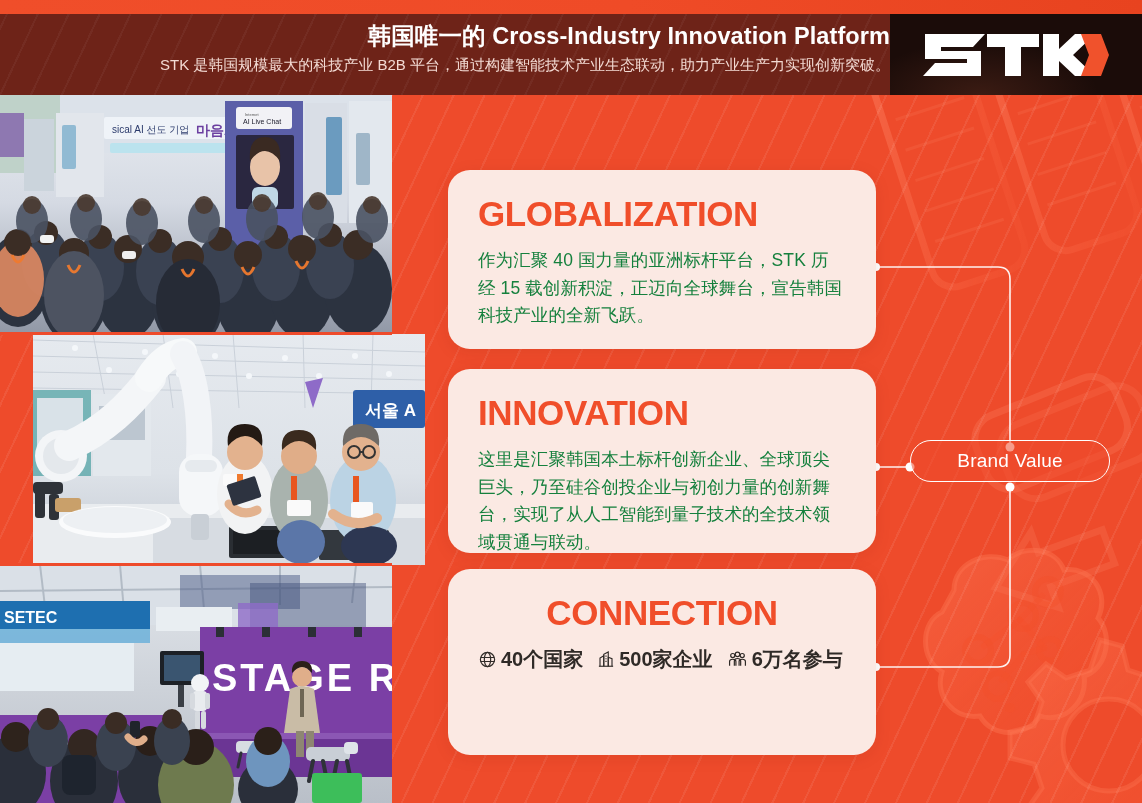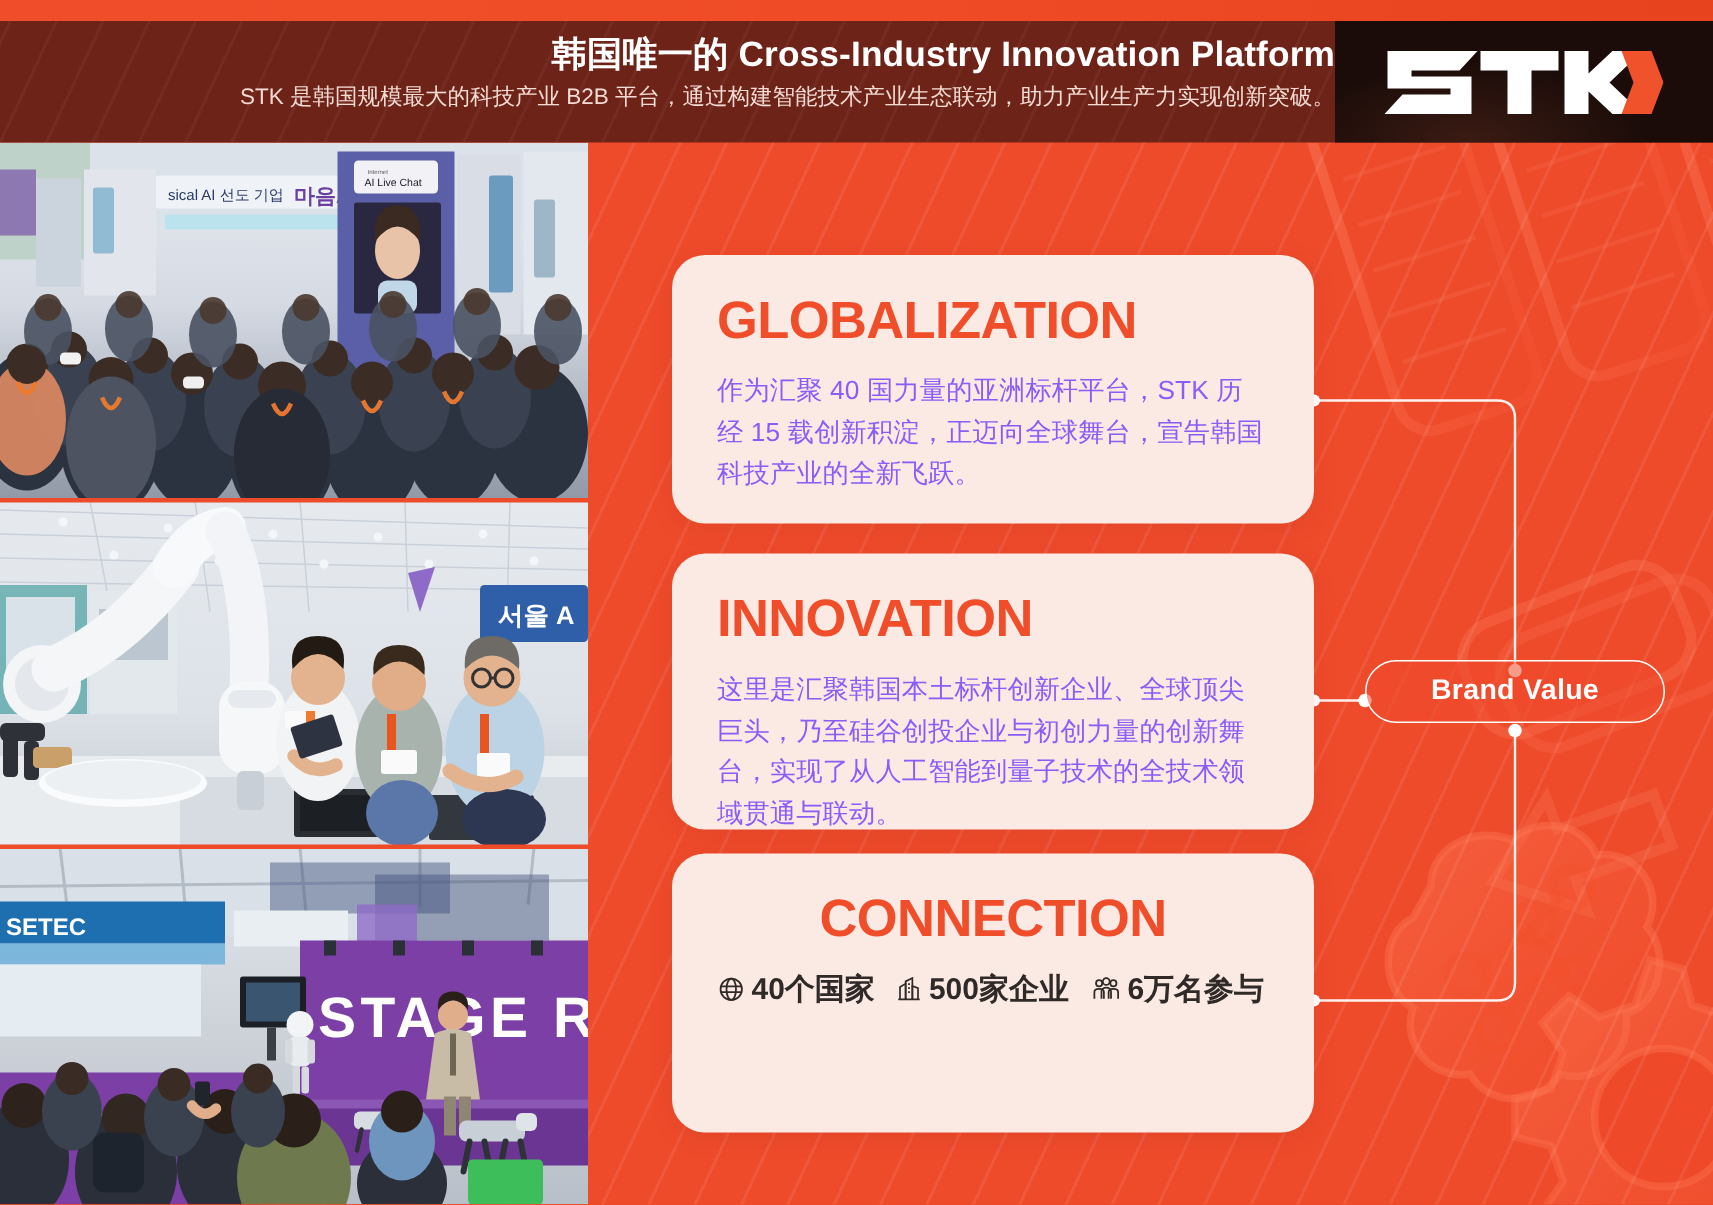--- a/index.html
+++ b/index.html
@@ -107,21 +107,21 @@
     position: absolute; left: 0; top: 95px;
     width: 392px; height: 708px;
     z-index: 6;
   }
   .photo {
     position: absolute; left: 0;
     width: 392px;
     overflow: hidden;
   }
   .photo-1 { top: 0px;   height: 239px; }
-  .photo-2 { top: 239px; height: 231px; }
+  .photo-2 { top: 239px; height: 231px; margin-left: 33px; }
   .photo-3 { top: 470px; height: 238px; }
 
   .photo svg { display:block; width:100%; height:100%; }
 
   
   .photo-sep {
     position: absolute; left: 0; width: 392px; height: 3px;
     background: #EE4B2B; z-index: 8;
   }
 
@@ -161,21 +161,21 @@
 
   .card-title {
     color: #F04E2A;
     font-weight: bold;
     font-size: 35px;
     letter-spacing: -0.4px;
     line-height: 1.0;
     margin-bottom: 16px;
   }
   .card-body {
-    color: #8b5cf6;
+    color: #15803d;
     font-size: 17.5px;
     line-height: 1.58;
     letter-spacing: 0.1px;
   }
 
   .stats-row {
     display: flex; align-items: center;
     gap: 6px;
     margin-top: 14px;
     color: #2F2A27;
@@ -195,21 +195,21 @@
     width: 200px; height: 42px;
     border: 1.6px solid #FFFFFF;
     border-radius: 21px;
     background: rgba(238,75,43,0.55);
     display: flex; align-items: center; justify-content: center;
     z-index: 12;
   }
   .brand-badge-label {
     color: #FFFFFF;
     font-size: 19px;
-    font-weight: bold;
+    font-weight: normal;
     letter-spacing: 0.2px;
     white-space: nowrap;
   }
 </style>
 </head>
 <body>
 
 <div class="poster">
 
   <div class="bg-motifs">

